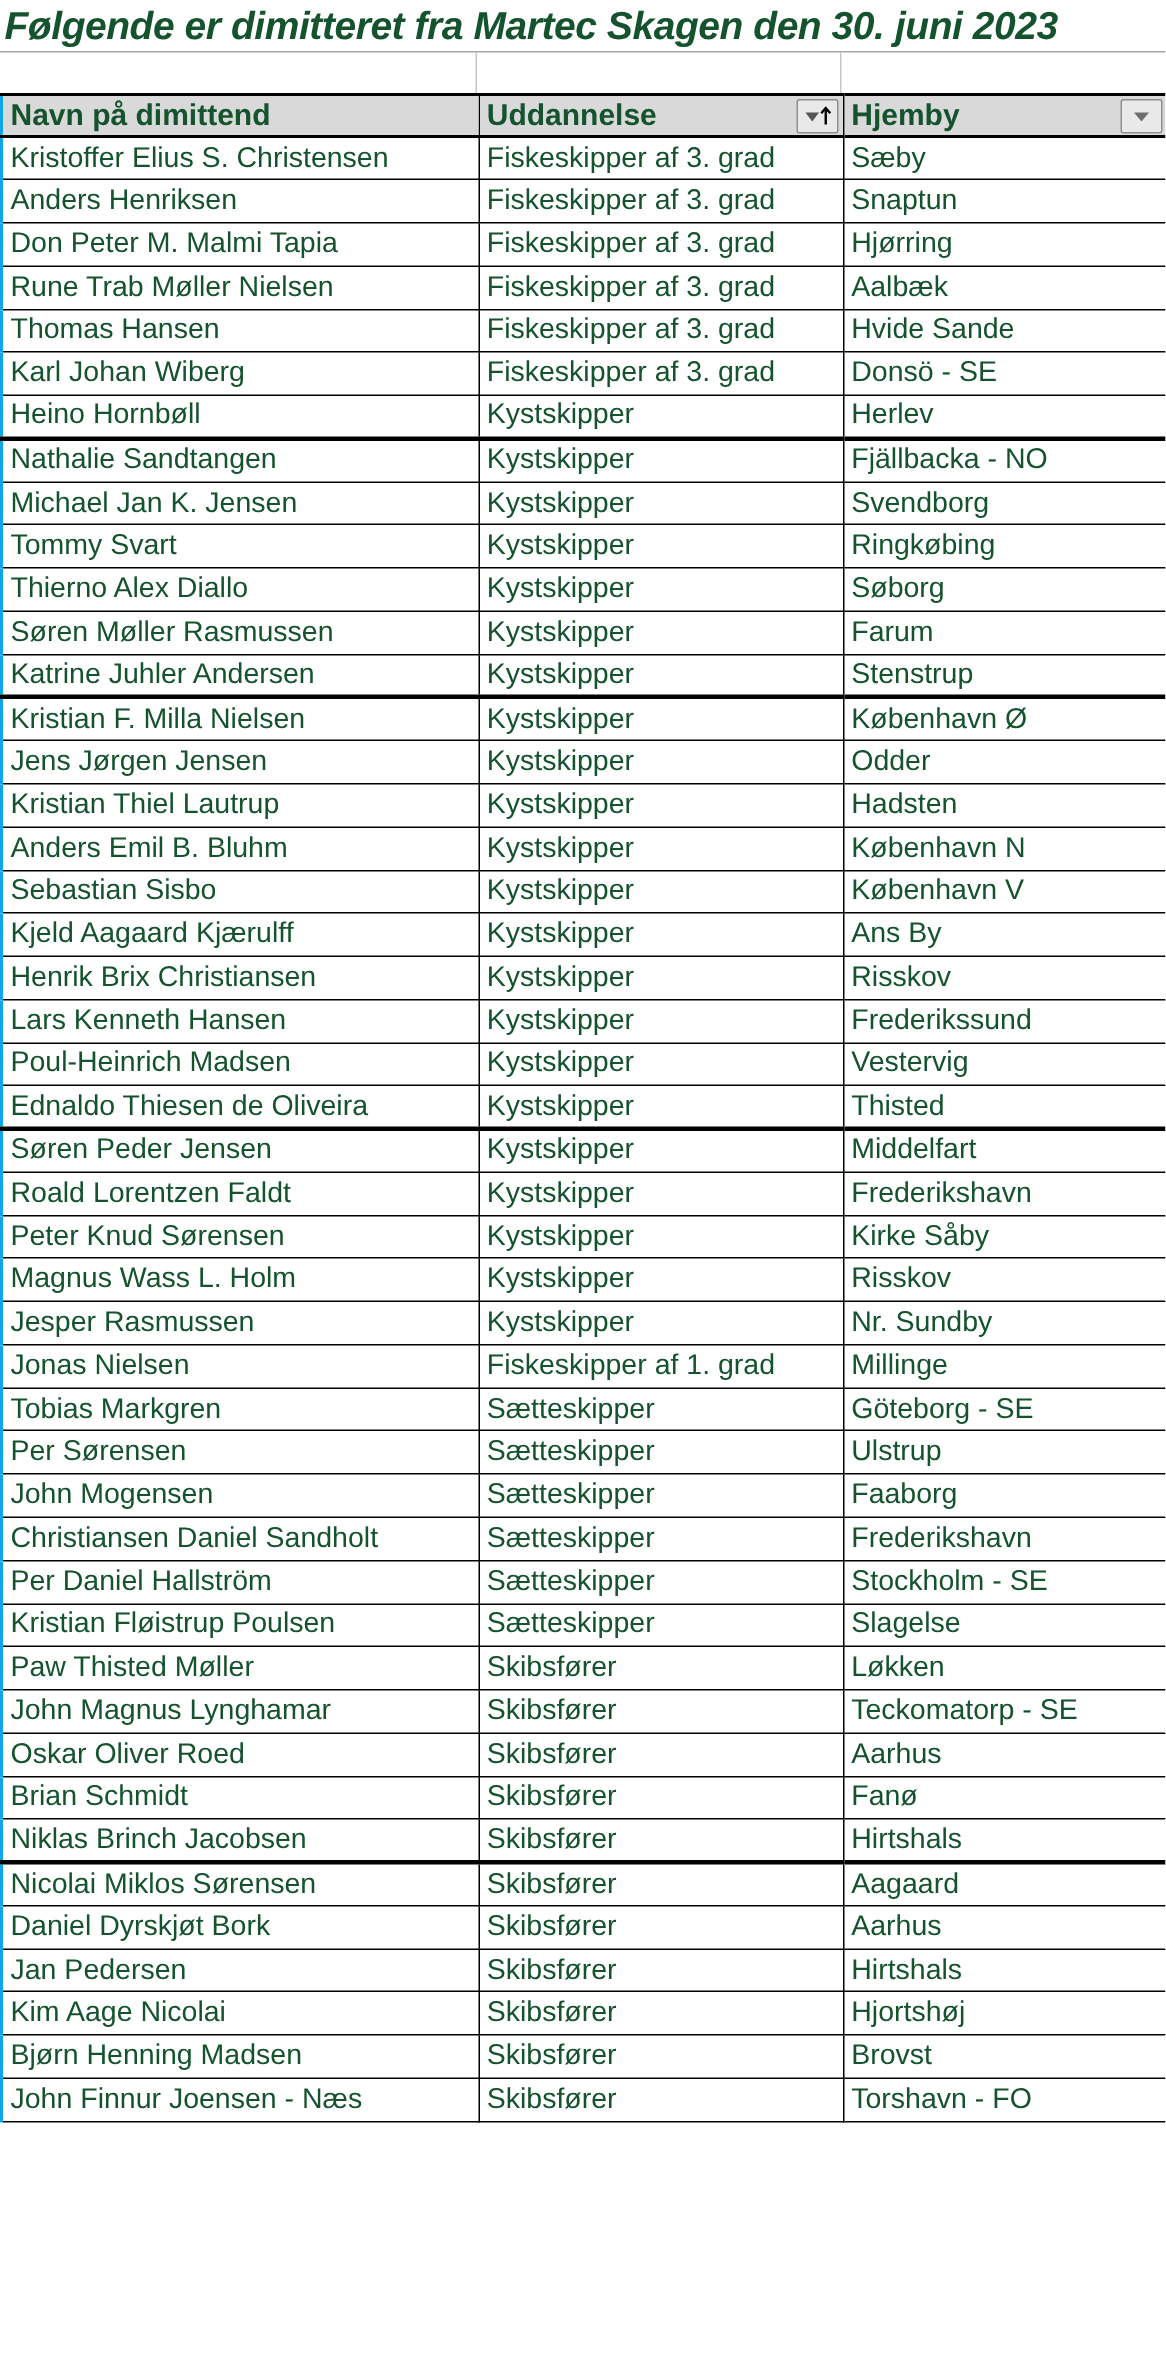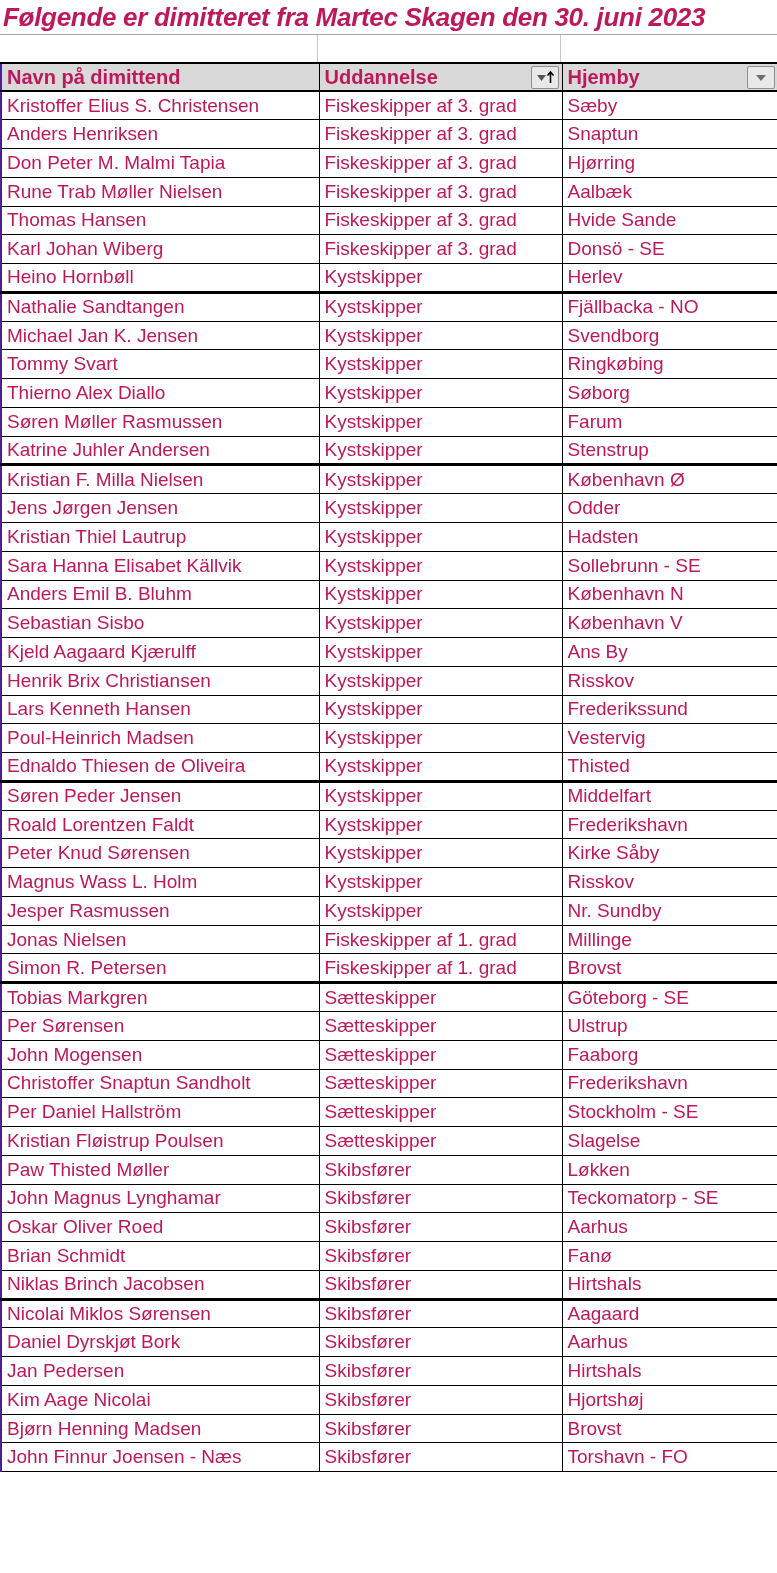--- a/index.html
+++ b/index.html
@@ -1,21 +1,21 @@
 <!DOCTYPE html>
 <html><head>
 <meta charset="utf-8">
 <style>
   html,body{margin:0;padding:0;background:#fff;}
   .sheet{
     position:relative;
     width:777px;height:1573px;
     background:#fff;
     font-family:"Liberation Sans","DejaVu Sans",sans-serif;
-    color:#be185d;
+    color:#14532d;
     overflow:hidden;
   }
   .title-row{
     height:32px;
     border-bottom:1px solid #a6a6a6;
     font-size:26px;
     font-weight:bold;
     font-style:italic;
     padding:2px 0 0 3px;
     white-space:nowrap;
@@ -39,21 +39,21 @@
     padding:0 2px 0 5px;
     white-space:nowrap;
     overflow:hidden;
     font-size:19px;
     text-align:left;
     vertical-align:middle;
     border-right:1.5px solid #000;
     border-bottom:1.5px solid #000;
   }
   table.grid th:first-child, table.grid td:first-child{
-    border-left:2px solid #4c1d95;
+    border-left:2px solid #0ea5e9;
   }
   table.grid th:last-child, table.grid td:last-child{
     border-right:none;
   }
   table.grid th{
     position:relative;
     height:28px;
     background:#d9d9d9;
     border-top:2px solid #000;
     border-bottom:2px solid #000;
@@ -193,25 +193,20 @@
           <td>Jens Jørgen Jensen</td>
           <td>Kystskipper</td>
           <td>Odder</td>
         </tr>
         <tr>
           <td>Kristian Thiel Lautrup</td>
           <td>Kystskipper</td>
           <td>Hadsten</td>
         </tr>
         <tr>
-          <td>Sara Hanna Elisabet Källvik</td>
-          <td>Kystskipper</td>
-          <td>Sollebrunn - SE</td>
-        </tr>
-        <tr>
           <td>Anders Emil B. Bluhm</td>
           <td>Kystskipper</td>
           <td>København N</td>
         </tr>
         <tr>
           <td>Sebastian Sisbo</td>
           <td>Kystskipper</td>
           <td>København V</td>
         </tr>
         <tr>
@@ -262,42 +257,37 @@
         <tr>
           <td>Jesper Rasmussen</td>
           <td>Kystskipper</td>
           <td>Nr. Sundby</td>
         </tr>
         <tr>
           <td>Jonas Nielsen</td>
           <td>Fiskeskipper af 1. grad</td>
           <td>Millinge</td>
         </tr>
-        <tr class="thick-bottom">
-          <td>Simon R. Petersen</td>
-          <td>Fiskeskipper af 1. grad</td>
-          <td>Brovst</td>
-        </tr>
         <tr>
           <td>Tobias Markgren</td>
           <td>Sætteskipper</td>
           <td>Göteborg - SE</td>
         </tr>
         <tr>
           <td>Per Sørensen</td>
           <td>Sætteskipper</td>
           <td>Ulstrup</td>
         </tr>
         <tr>
           <td>John Mogensen</td>
           <td>Sætteskipper</td>
           <td>Faaborg</td>
         </tr>
         <tr>
-          <td>Christoffer Snaptun Sandholt</td>
+          <td>Christiansen Daniel Sandholt</td>
           <td>Sætteskipper</td>
           <td>Frederikshavn</td>
         </tr>
         <tr>
           <td>Per Daniel Hallström</td>
           <td>Sætteskipper</td>
           <td>Stockholm - SE</td>
         </tr>
         <tr>
           <td>Kristian Fløistrup Poulsen</td>

